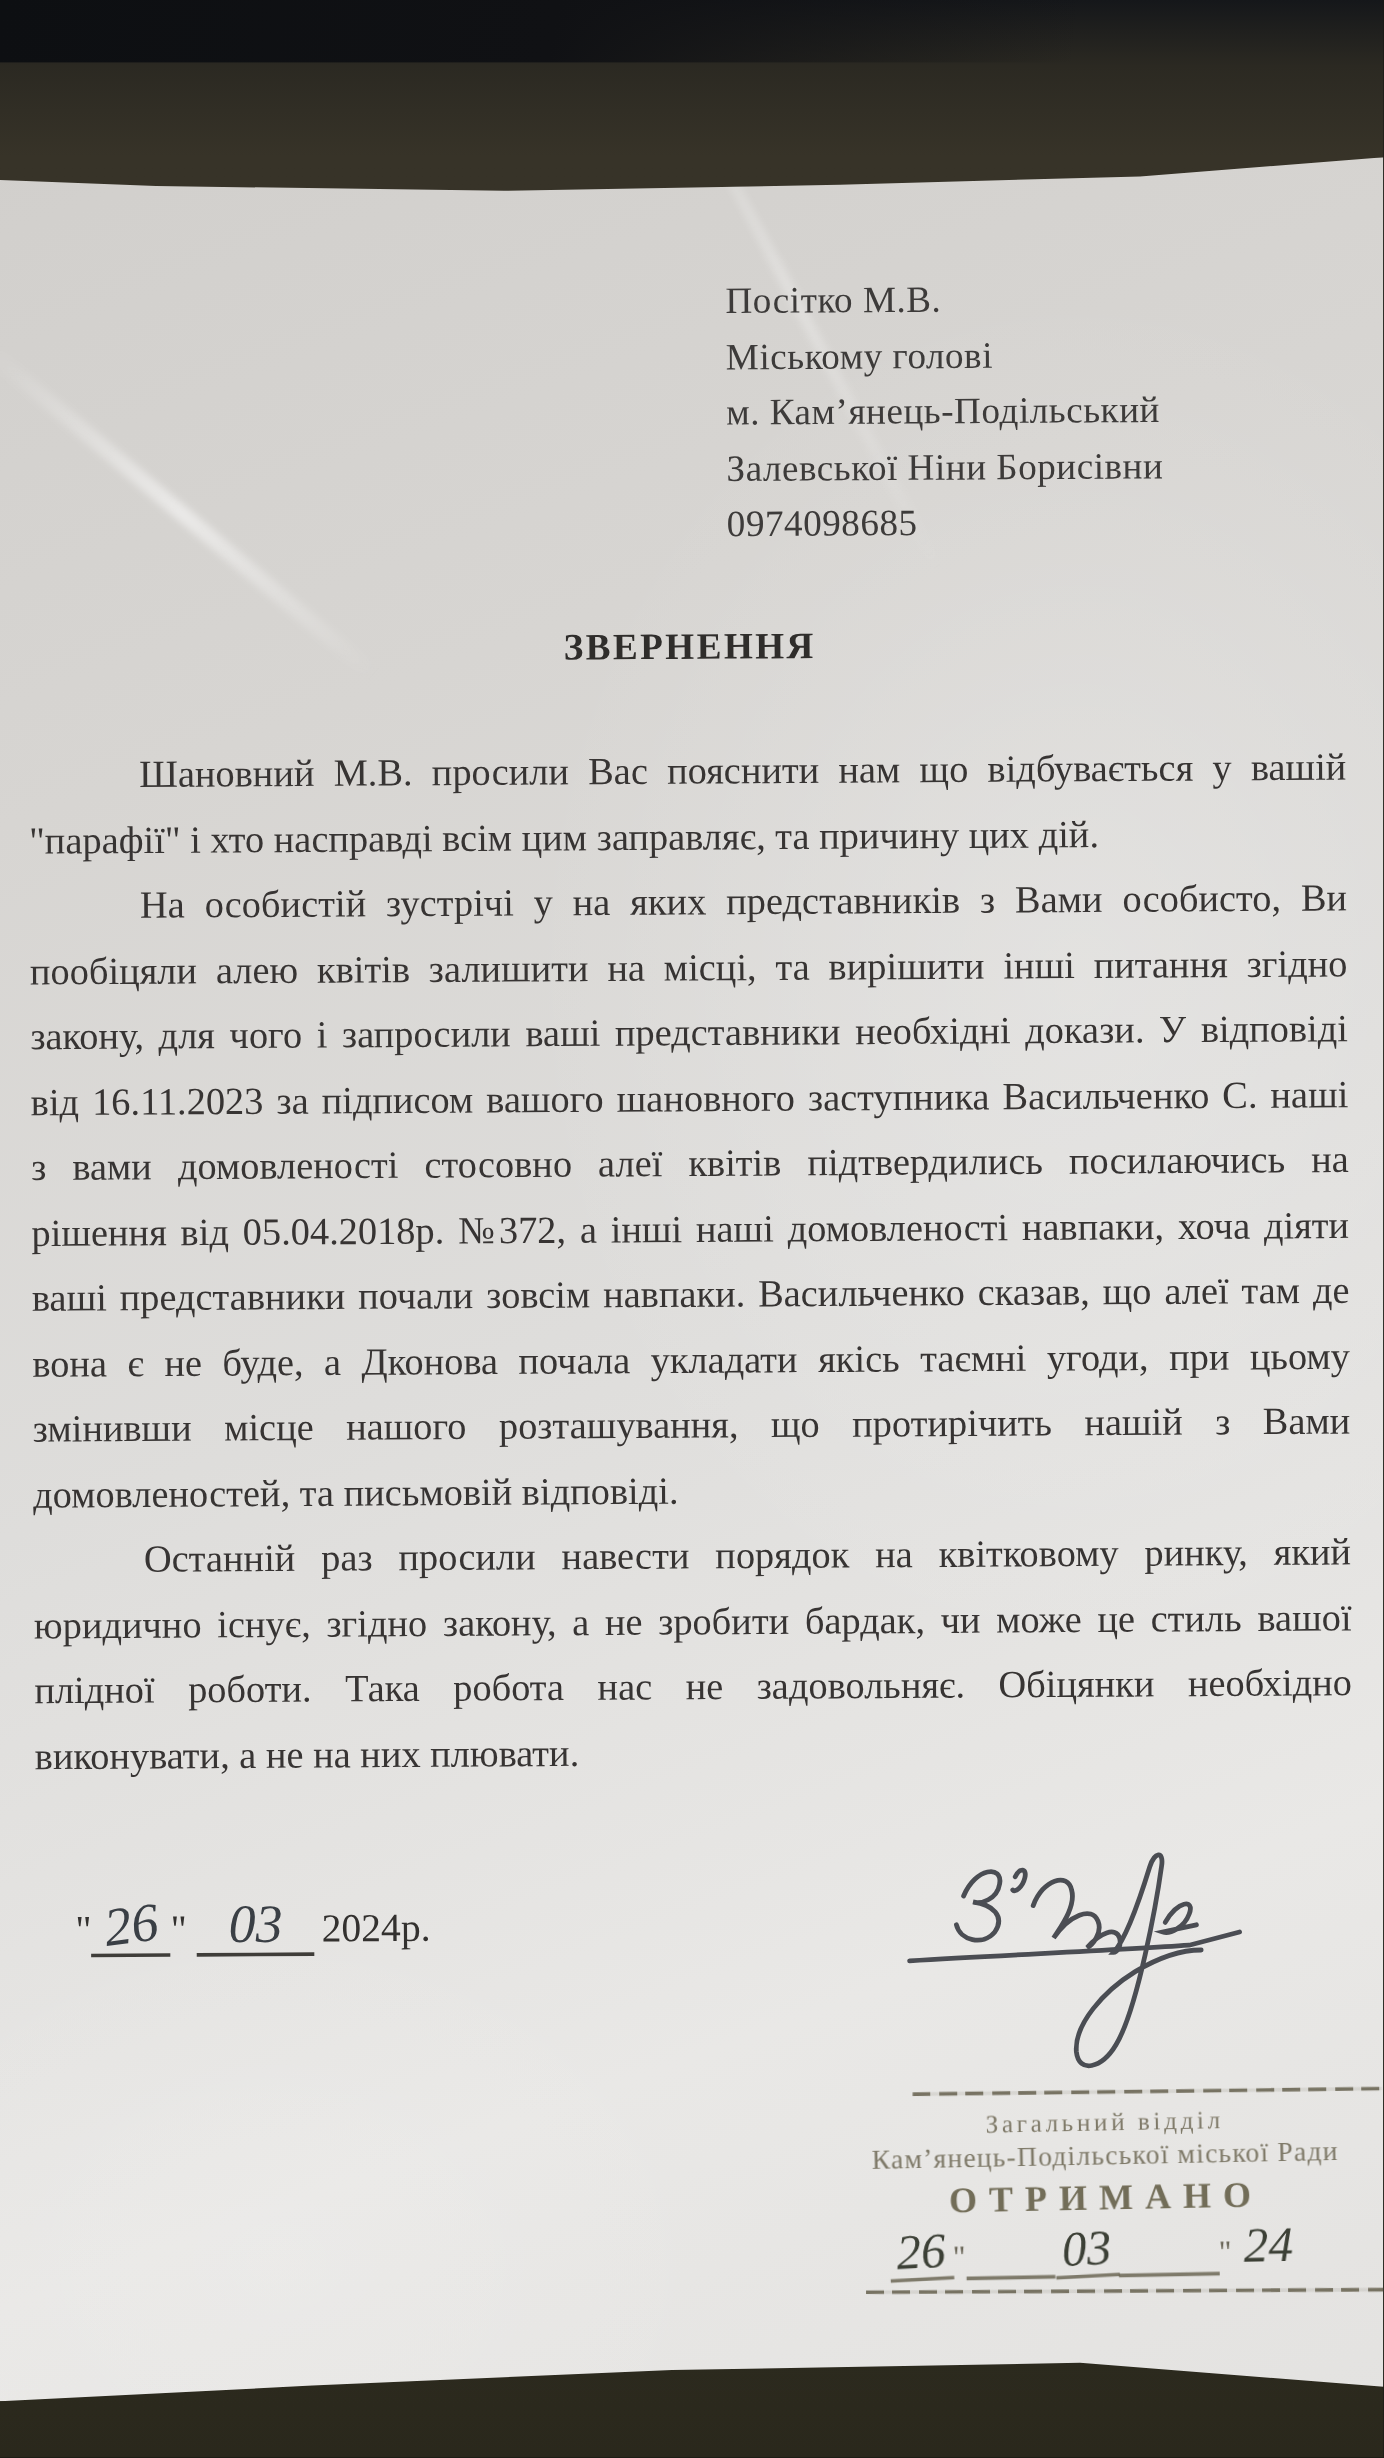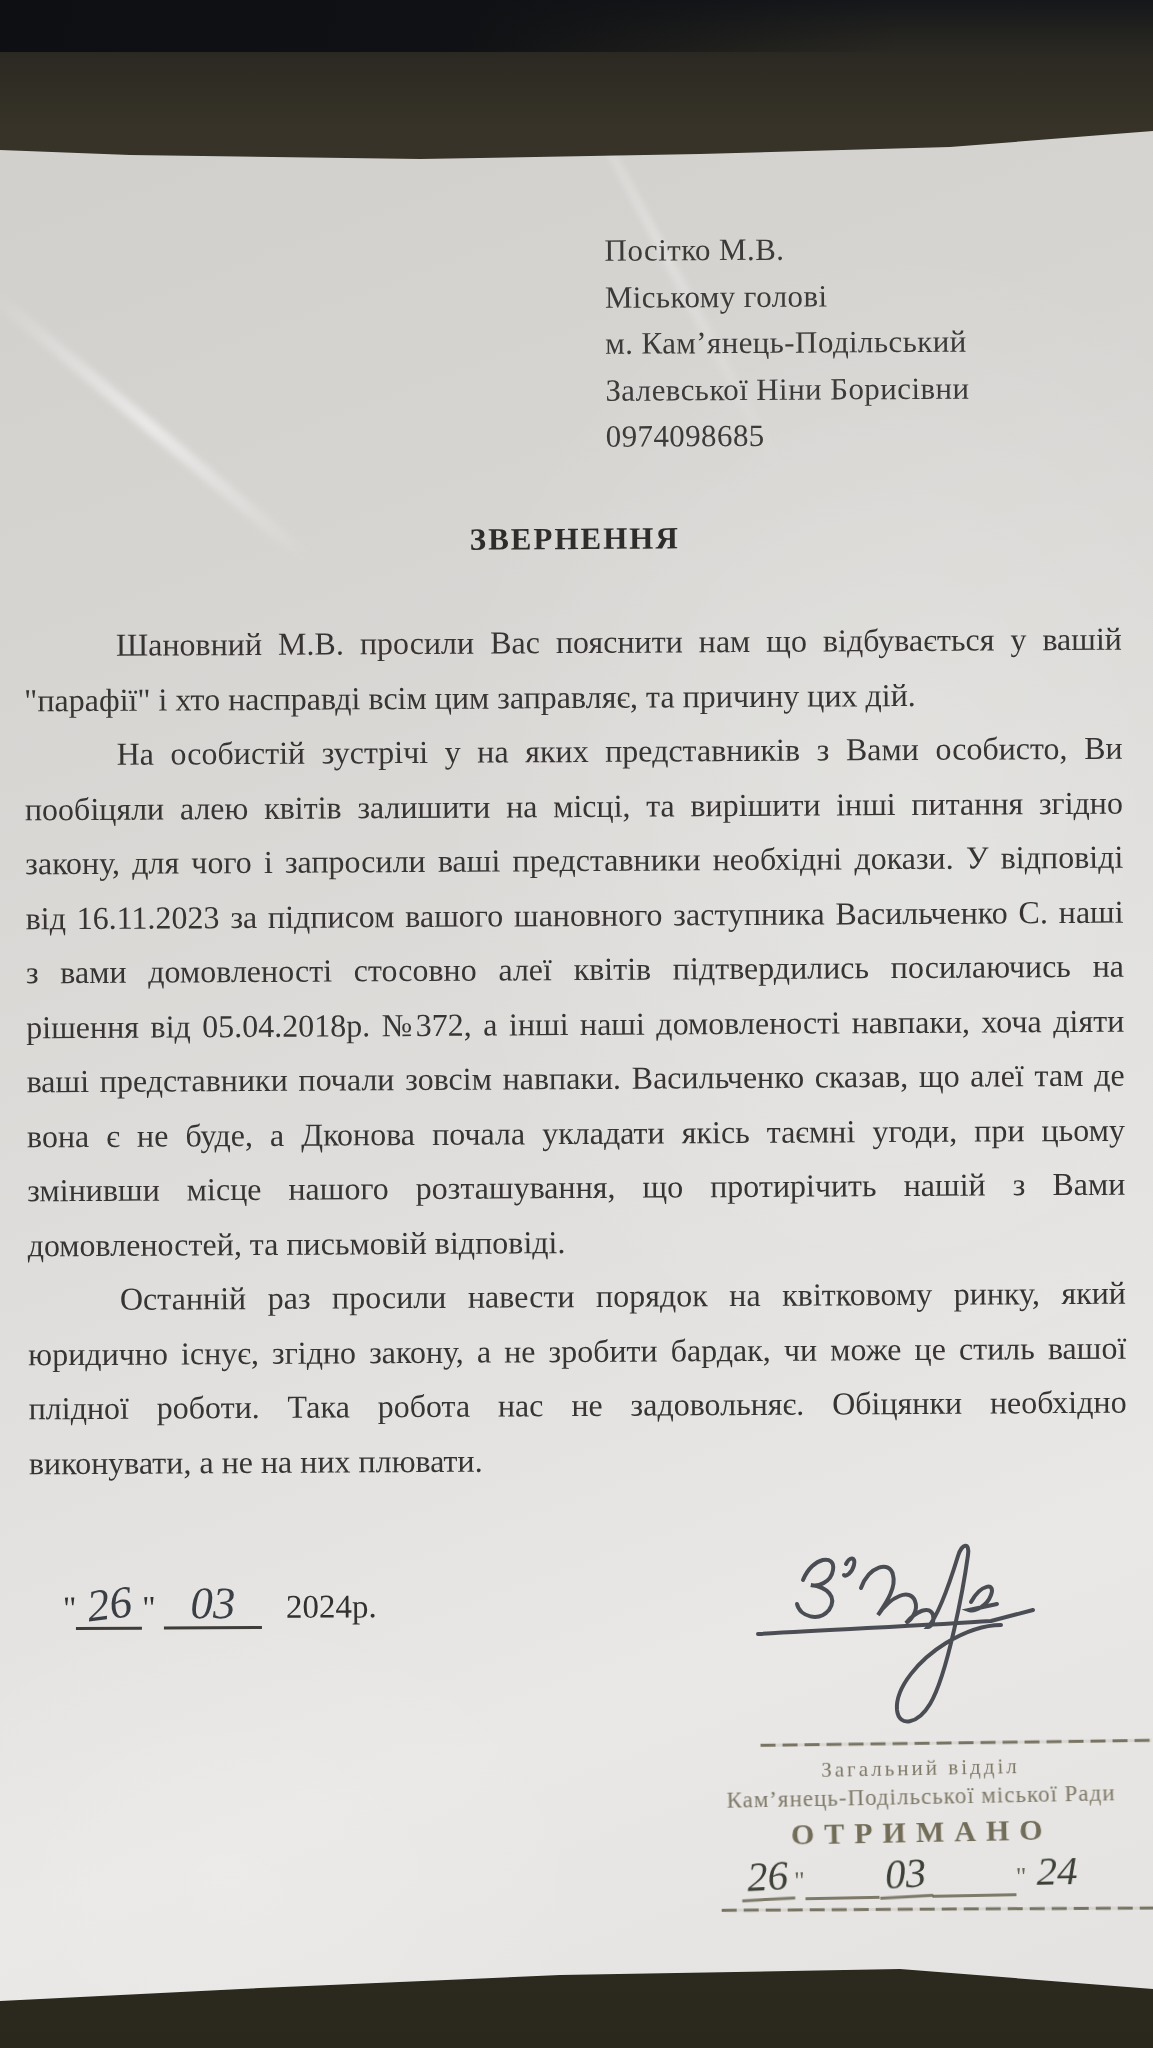--- a/index.html
+++ b/index.html
@@ -24,21 +24,21 @@
   .body{position:absolute;left:25px;top:615px;width:1098px;font-size:32px;color:#373433;}
   .body .line{line-height:54.5px;text-align:justify;text-align-last:justify;text-justify:inter-word;}
   .body .line.first{padding-left:92px;}
   .body .line.last{text-align-last:left;}
   .dateline{position:absolute;left:58px;top:1586px;font-size:33px;color:#33312f;white-space:nowrap;}
   .blank{display:inline-block;border-bottom:3px solid #3f3d39;text-align:center;vertical-align:baseline;}
   .blank.day{width:66px;}
   .blank.month{width:98px;}
   .hw{font-style:italic;font-size:45px;color:#3a3f45;line-height:30px;}
   .hw.rot{display:inline-block;transform:rotate(-7deg);}
-  .yeartext{margin-left:24px;}
+  .yeartext{margin-left:6px;}
   .signature-svg{position:absolute;left:733px;top:1522px;}
   .stamp{position:absolute;left:690px;top:1742px;width:463px;transform:rotate(-1.1deg);
     color:rgba(112,106,86,.88);text-align:center;filter:blur(.3px);}
   .stamp .frame{position:absolute;height:3px;
     background:repeating-linear-gradient(90deg,rgba(100,95,76,.85) 0 15px,rgba(100,95,76,.12) 15px 22px);}
   .stamp .frame.top{left:72px;right:0;top:0;transform:rotate(.4deg);}
   .stamp .frame.bottom{left:30px;right:-6px;top:166px;transform:rotate(.8deg);}
   .stamp .l1{margin-top:14px;font-size:21px;letter-spacing:3px;}
   .stamp .l2{margin-top:3px;font-size:23px;letter-spacing:1px;white-space:nowrap;}
   .stamp .l3{margin-top:5px;font-size:30px;font-weight:bold;letter-spacing:10px;color:rgba(108,102,80,.95);}

